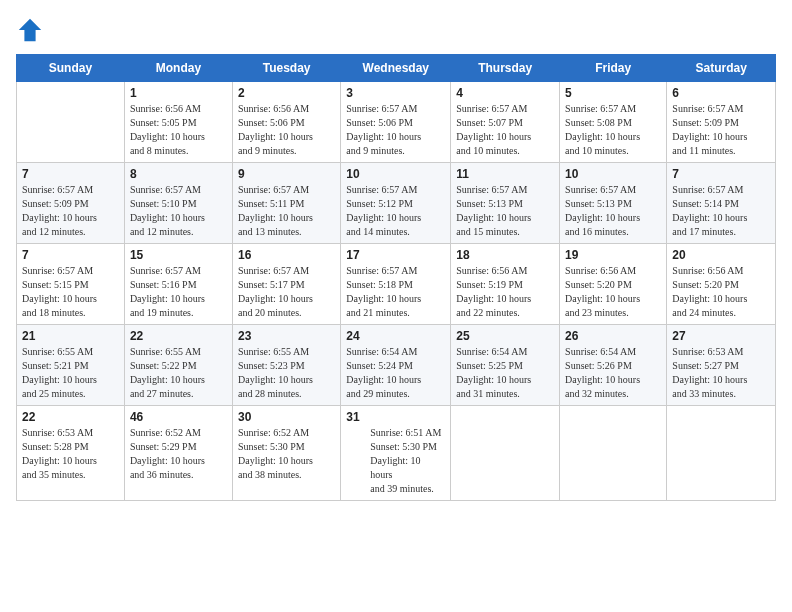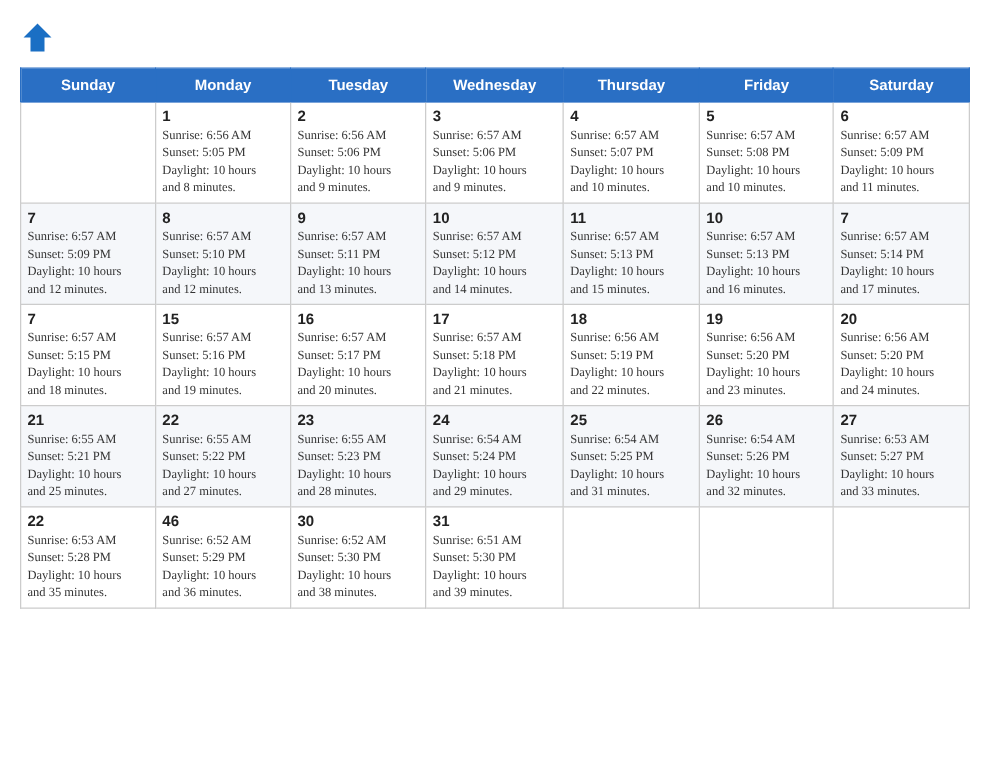--- a/index.html
+++ b/index.html
@@ -336,21 +336,21 @@
         </td>
         <td>
           <div class="day-num">30</div>
           <div class="day-info" style="white-space: pre-line;">Sunrise: 6:52 AM
 Sunset: 5:30 PM
 Daylight: 10 hours
 and 38 minutes.</div>
         </td>
         <td>
           <div class="day-num">31</div>
-          <div class="day-info" style="white-space: pre-line;">Sunrise: 6:51 AM
+          <div class="day-info" style="white-space: pre-line; margin-left: 24px;">Sunrise: 6:51 AM
 Sunset: 5:30 PM
 Daylight: 10 hours
 and 39 minutes.</div>
         </td>
         <td class="empty-cell"></td>
         <td class="empty-cell"></td>
         <td class="empty-cell"></td>
       </tr>
     </tbody>
 </table>

